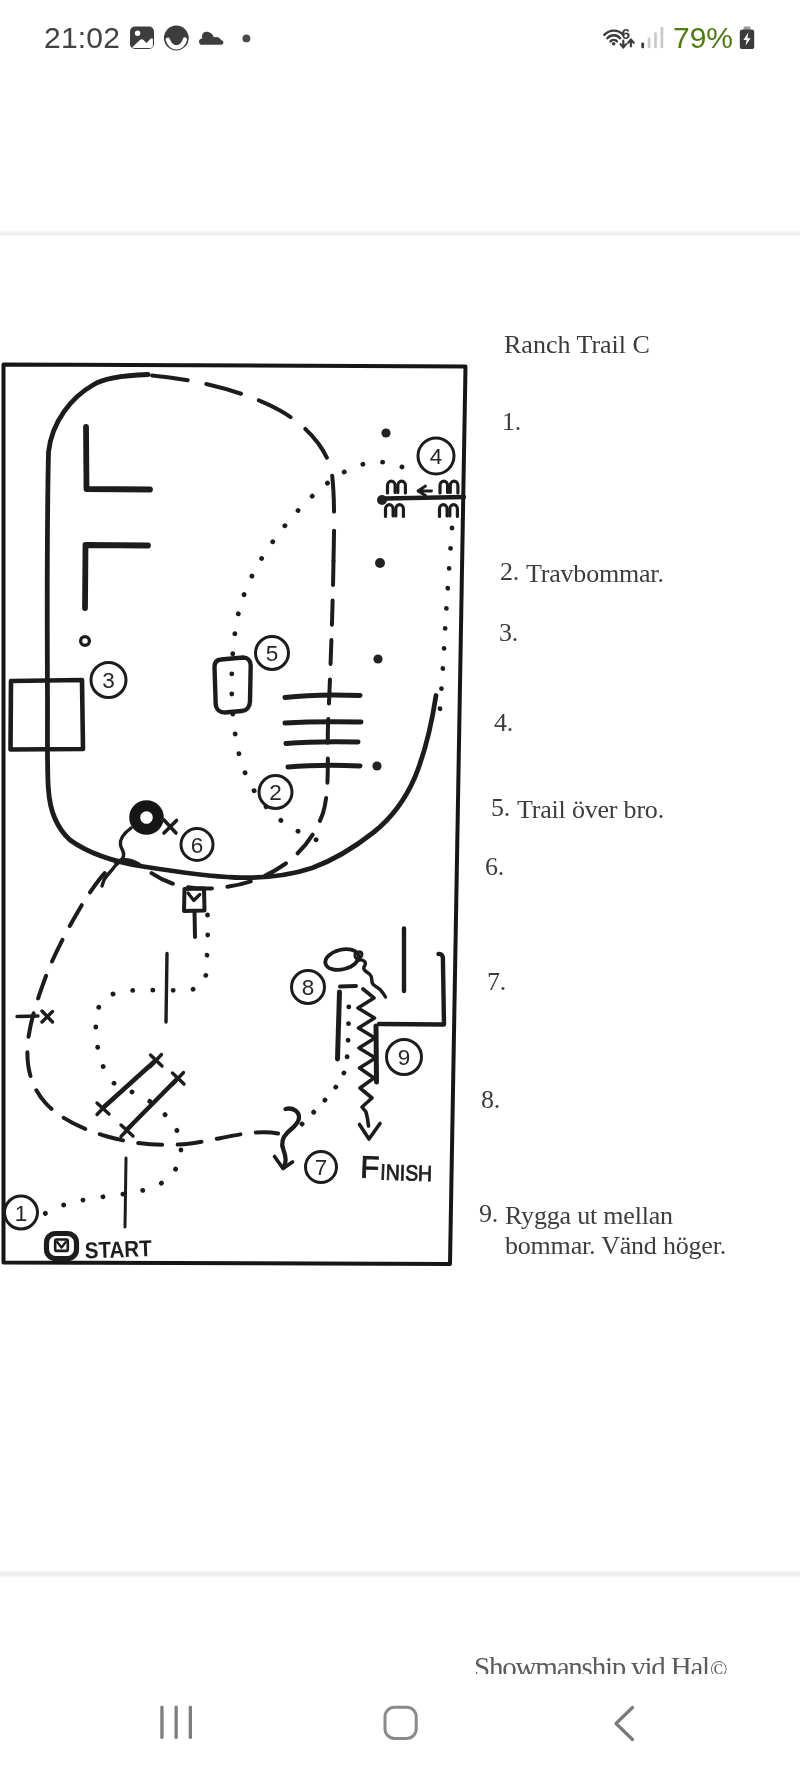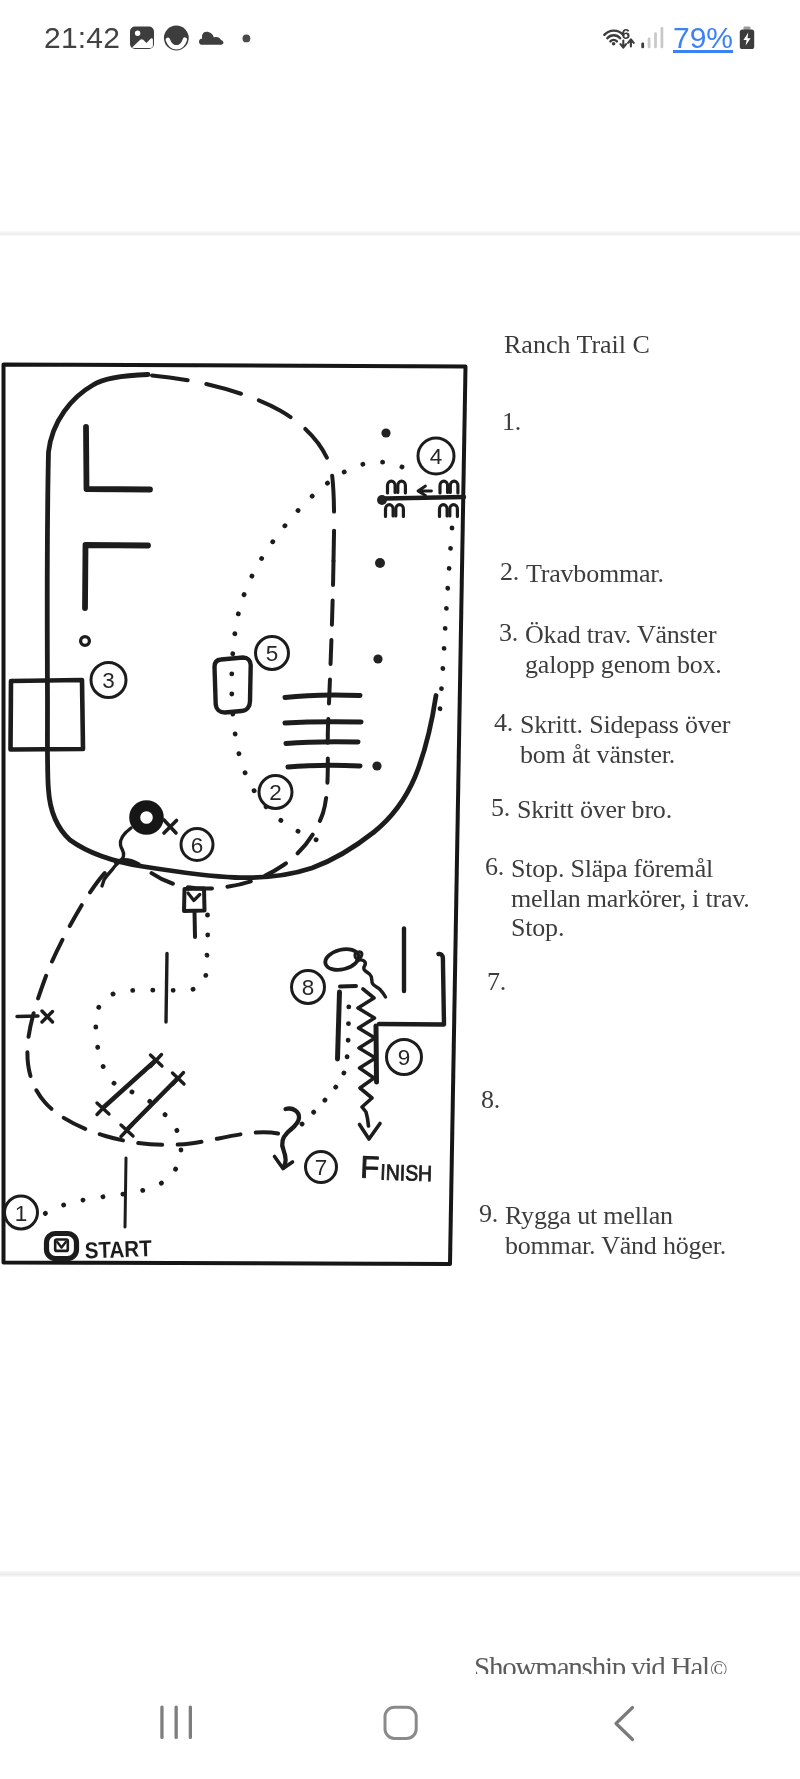--- a/index.html
+++ b/index.html
@@ -3,64 +3,61 @@
 <meta charset="utf-8">
 <style>
   html,body{margin:0;padding:0;}
   body{width:800px;height:1779px;background:#fff;position:relative;overflow:hidden;
        font-family:"Liberation Sans", sans-serif;}
   #sep1{position:absolute;left:0;top:231px;width:800px;height:5px;
         background:linear-gradient(#fafafa,#ededed 55%,#f7f7f7);}
   #sep2{position:absolute;left:0;top:1571px;width:800px;height:6px;
         background:linear-gradient(#f7f7f7,#ebebeb 60%,#fbfbfb);}
   .time{position:absolute;left:44px;top:21px;font-size:30px;color:#424242;letter-spacing:0.2px;}
-  .pct{position:absolute;left:673px;top:21px;font-size:30px;color:#3b82f6;text-decoration:underline;}
+  .pct{position:absolute;left:673px;top:21px;font-size:30px;color:#4d7c0f;}
   #list{position:absolute;left:0;top:0;width:800px;color:#3d3d3d;
         font-family:"Liberation Serif", serif;font-size:26px;line-height:29.5px;letter-spacing:-0.2px;}
   .item{position:absolute;left:478px;display:flex;width:310px;}
   .num{width:28px;text-align:right;flex:none;position:relative;top:-2px;}
   .txt{margin-left:7px;}
   #title{position:absolute;left:504px;top:330px;font-family:"Liberation Serif",serif;
          font-size:26px;color:#3a3a3a;}
   #showman{position:absolute;left:474px;top:1652px;width:280px;height:22px;overflow:hidden;
            font-family:"Liberation Serif",serif;font-size:29px;line-height:30px;letter-spacing:-1.2px;color:#5c5c5c;
            filter:blur(0.5px);}
   #showman .c{position:absolute;left:236px;top:3px;font-size:23px;letter-spacing:0;}
   svg{position:absolute;left:0;top:0;}
 </style>
 </head>
 <body>
 <div id="sep1"></div>
 <div id="sep2"></div>
-<div class="time">21:42</div>
+<div class="time">21:02</div>
 <div class="pct">79%</div>
 <div id="title">Ranch Trail C</div>
 <div id="list">
   <div class="item" style="top:409px;left:493px">
       <div class="num">1.</div>
     </div>
   <div class="item" style="top:559px;left:491px">
       <div class="num">2.</div>
       <div class="txt">Travbommar.</div>
     </div>
   <div class="item" style="top:620px;left:490px">
       <div class="num">3.</div>
-      <div class="txt">Ökad trav. Vänster<br>galopp genom box.</div>
     </div>
   <div class="item" style="top:710px;left:485px">
       <div class="num">4.</div>
-      <div class="txt">Skritt. Sidepass över<br>bom åt vänster.</div>
     </div>
   <div class="item" style="top:795px;left:482px">
       <div class="num">5.</div>
-      <div class="txt">Skritt över bro.</div>
+      <div class="txt">Trail över bro.</div>
     </div>
   <div class="item" style="top:854px;left:476px">
       <div class="num">6.</div>
-      <div class="txt">Stop. Släpa föremål<br>mellan markörer, i trav.<br>Stop.</div>
     </div>
   <div class="item" style="top:969px;left:478px">
       <div class="num">7.</div>
     </div>
   <div class="item" style="top:1087px;left:472px">
       <div class="num">8.</div>
     </div>
   <div class="item" style="top:1201px;left:470px">
       <div class="num">9.</div>
       <div class="txt">Rygga ut mellan<br>bommar. Vänd höger.</div>

